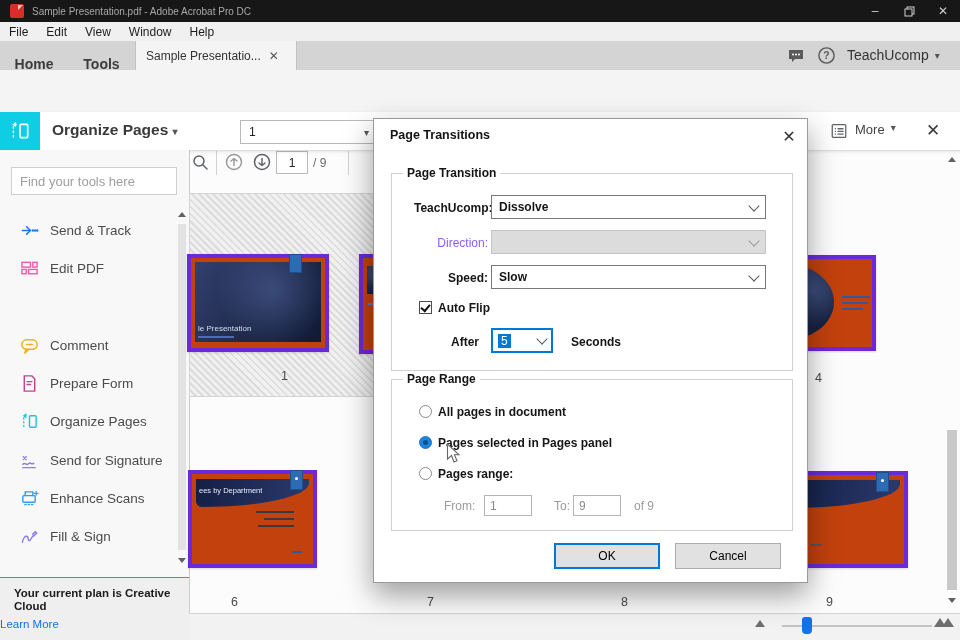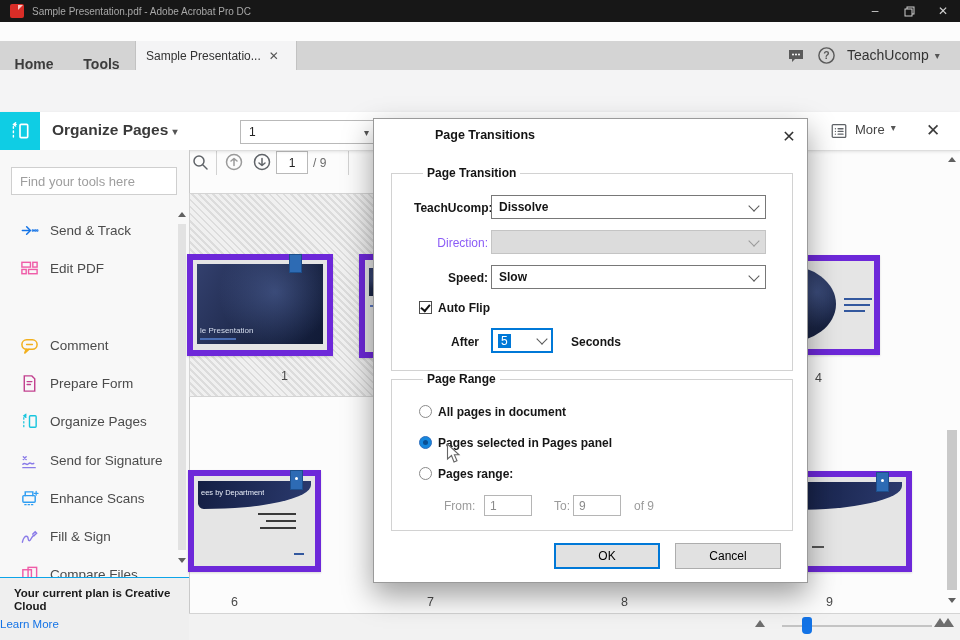--- a/index.html
+++ b/index.html
@@ -43,35 +43,35 @@
   .plantext{font-size:11.5px;font-weight:700;color:#1a1a1a;margin:9px 14px 0;line-height:13px;}
   .learnmore{font-size:11.5px;color:#1473e6;margin-top:5px;display:inline-block;}
   
   .tri{width:0;height:0;position:absolute;}
   .tri-up{border-left:4px solid transparent;border-right:4px solid transparent;border-bottom:5px solid #606060;}
   .tri-down{border-left:4px solid transparent;border-right:4px solid transparent;border-top:5px solid #606060;}
   .sthumb{position:absolute;background:#ccc;}
   
   .hatch{position:absolute;left:189px;top:193px;width:189px;height:202px;border:1px solid #d4d4d4;
          background:repeating-linear-gradient(45deg,#f0f0f0 0 3px,#dcdcdc 3px 5px);}
-  .card{position:absolute;background:#e5e5e5;border:6px solid #6d28d9;box-shadow:0 1px 2px rgba(0,0,0,.14);}
+  .card{position:absolute;background:#c2410c;border:4px solid #6d28d9;box-shadow:0 1px 2px rgba(0,0,0,.14);}
   .slide{position:absolute;background:radial-gradient(circle at 62% 35%,rgba(95,118,180,.45),rgba(0,0,0,0) 60%),linear-gradient(120deg,#33406e 0%,#1d2849 55%,#101a36 100%);}
   .band{position:absolute;background:linear-gradient(100deg,#141f44,#2b3a6e);border-radius:0 0 100% 6px / 0 0 90% 6px;}
   .bandtitle{position:absolute;left:3px;top:7px;font-size:7.5px;color:#e8edf8;white-space:nowrap;overflow:hidden;}
   .bookmark{position:absolute;width:13px;background:#2d6bb4;border:1px solid #1d4f8c;box-sizing:border-box;}
   .bookmark.dot::after{content:'';position:absolute;left:4px;top:6px;width:3px;height:3px;border-radius:50%;background:#fff;}
   .tline{position:absolute;height:2px;background:#3a3a3a;}
   .bline{position:absolute;height:2px;background:#33589e;}
   .pnum{position:absolute;font-size:12.5px;color:#4a4a4a;}
   
   .dialog{left:373px;top:118px;width:435px;height:465px;background:#fff;border:1px solid #9a9a9a;box-sizing:border-box;box-shadow:0 12px 28px rgba(0,0,0,.38);z-index:10;font-size:12px;color:#111;}
-  .dlgtitle{position:absolute;left:16px;top:9px;font-size:12.5px;font-weight:700;color:#141414;margin-left:45px;}
+  .dlgtitle{position:absolute;left:16px;top:9px;font-size:12.5px;font-weight:700;color:#141414;}
   .dlgclose{position:absolute;left:404px;top:6px;width:22px;height:22px;font-size:16px;color:#333;display:flex;align-items:center;justify-content:center;}
   .group{position:absolute;border:1px solid #d2d2d2;}
-  .legend{position:absolute;top:-8px;left:11px;background:#fff;padding:0 4px;font-size:12px;font-weight:700;color:#141414;margin-left:20px;}
+  .legend{position:absolute;top:-8px;left:11px;background:#fff;padding:0 4px;font-size:12px;font-weight:700;color:#141414;}
   .dlabel{position:absolute;font-size:12px;font-weight:700;color:#161616;}
   .dlabel.gray{color:#8b5cf6;}
   .glabel{position:absolute;font-size:12px;color:#9b9b9b;}
   .combo{position:absolute;background:#fff;border:1px solid #787878;box-sizing:border-box;display:flex;align-items:center;justify-content:space-between;padding:0 7px;font-size:12px;font-weight:700;color:#141414;}
   .combo.disabled{background:#dcdcdc;border-color:#c4c4c4;}
   .combo.focus{border:2px solid #0078d7;font-weight:400;}
   .chev{width:7px;height:7px;border-right:1.5px solid #5a5a5a;border-bottom:1.5px solid #5a5a5a;transform:rotate(45deg);margin-top:-3px;flex:none;}
   .combo.disabled .chev{border-color:#9a9a9a;}
   .sel5{background:#0078d7;color:#fff;padding:0 3px;}
   .checkbox{position:absolute;width:13px;height:13px;border:1px solid #4d4d4d;background:#fff;box-sizing:border-box;}
@@ -101,20 +101,27 @@
     <span class="winctl">–</span>
     <span class="winctl">
       <svg width="11" height="11" viewBox="0 0 11 11">
           <rect x="3" y="1" width="7" height="7" fill="none" stroke="#cfcfcf"></rect>
           <rect x="1" y="3" width="7" height="7" fill="#171717" stroke="#cfcfcf"></rect>
         </svg>
     </span>
     <span class="winctl">✕</span>
   </div>
 
+  <div class="abs menubar">
+    <span class="menuitem">File</span>
+    <span class="menuitem">Edit</span>
+    <span class="menuitem">View</span>
+    <span class="menuitem">Window</span>
+    <span class="menuitem">Help</span>
+  </div>
 
   <div class="abs tabbar">
     <div class="tab" style="left:0;width:68px">Home</div>
     <div class="tab" style="left:68px;width:67px">Tools</div>
     <div class="doctab">
       <span style="margin-left:10px">Sample Presentatio...</span>
       <span style="margin-left:8px;font-size:12px;color:#555">✕</span>
     </div>
     <div class="abs" style="left:786px;top:5px">
       <svg width="20" height="20" viewBox="0 0 20 20">
@@ -339,29 +346,20 @@
       <span class="sblabel">Enhance Scans</span>
     </div>
     <div class="sbitem" style="top:373px">
       <span class="sbico">
           <svg width="19" height="19" viewBox="0 0 20 20" fill="none" stroke="#8a7be8" stroke-width="1.5" stroke-linecap="round">
             <path d="M2.5 16c1-4.5 3-7 5-6s.3 4.5 2.3 4.5 2.2-5.5 5.2-5.5"></path>
             <path d="m15 9 2.5-2.5L16 5l-2.5 2.5"></path>
           </svg>
         </span>
       <span class="sblabel">Fill &amp; Sign</span>
-    </div>
-    <div class="sbitem" style="top:411px">
-      <span class="sbico">
-          <svg width="19" height="19" viewBox="0 0 20 20" fill="none" stroke="#ef5da8" stroke-width="1.5">
-            <rect x="3" y="5" width="9" height="12"></rect>
-            <rect x="8.5" y="2.5" width="9" height="12"></rect>
-          </svg>
-        </span>
-      <span class="sblabel">Compare Files</span>
     </div>
 
     <span class="tri tri-up" style="left:178px;top:62px"></span>
     <span class="sthumb" style="left:178px;top:74px;width:8px;height:326px;background:#e2e2e2"></span>
     <span class="tri tri-down" style="left:178px;top:408px"></span>
     <div class="planbox">
       <div class="plantext">Your current plan is Creative Cloud</div>
       <span class="learnmore">Learn More</span>
     </div>
   </div>

